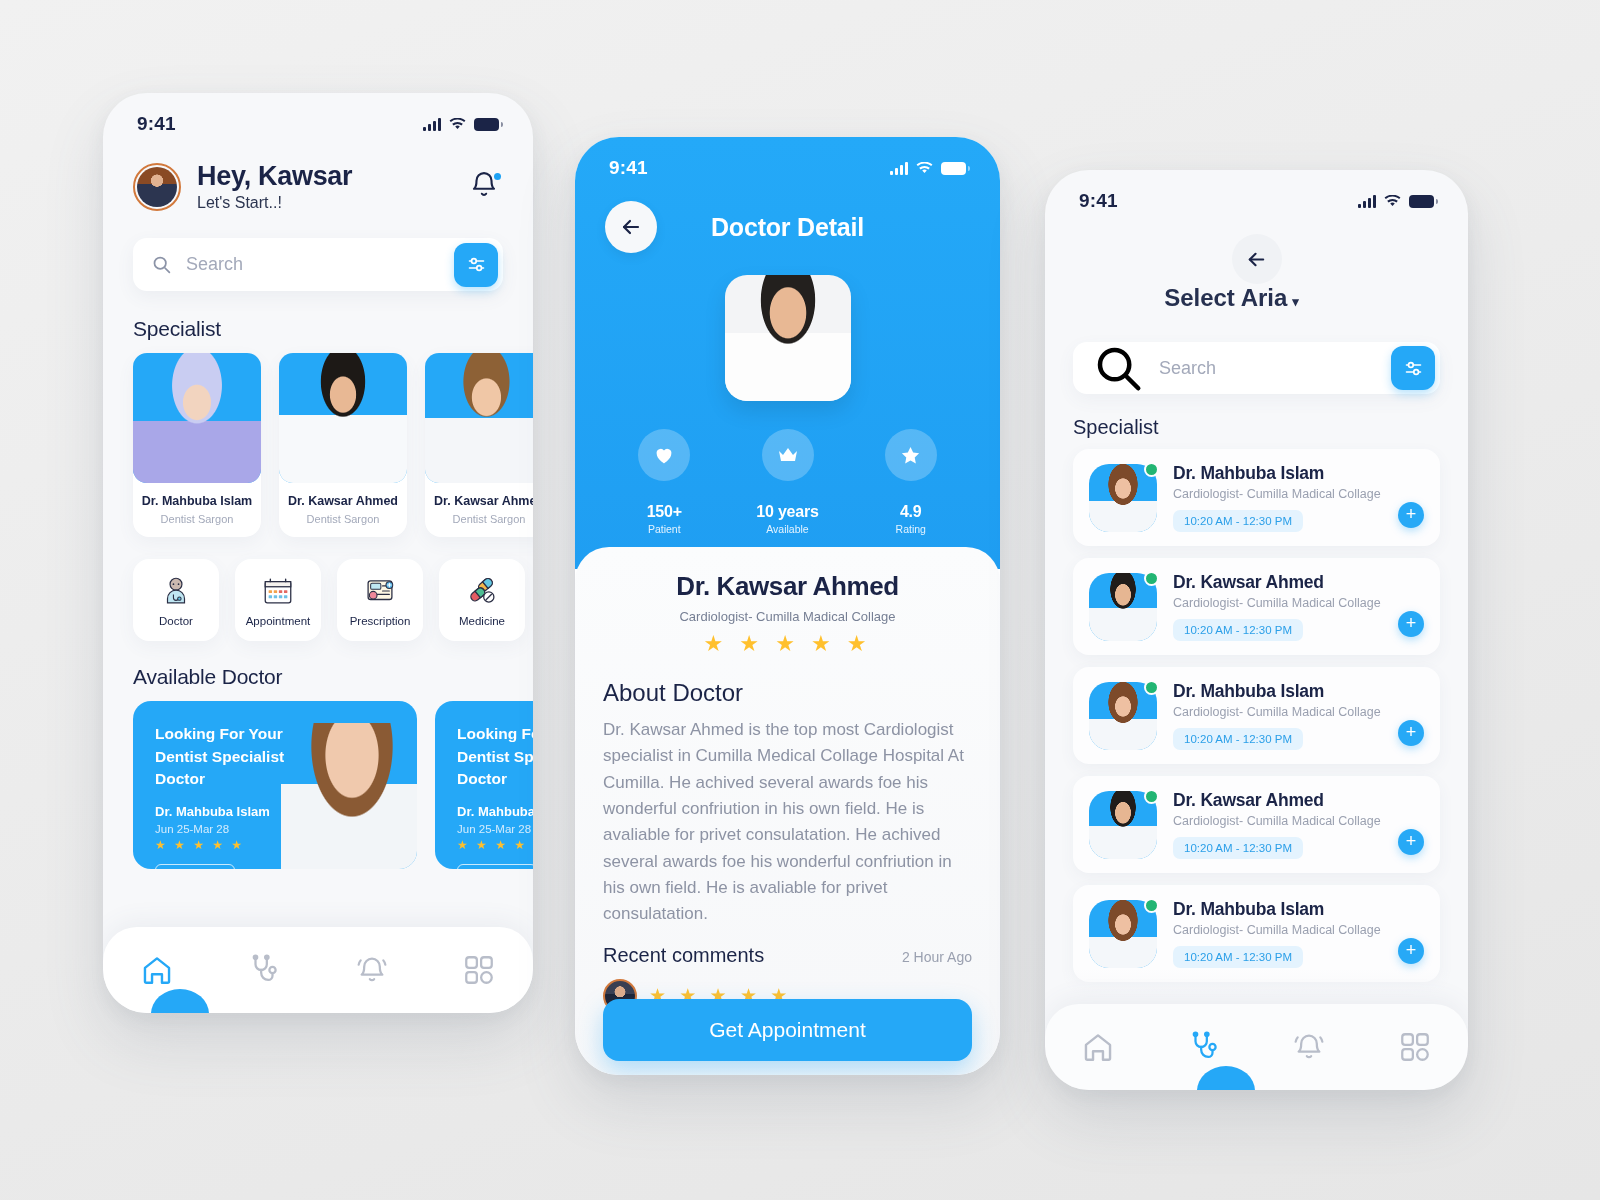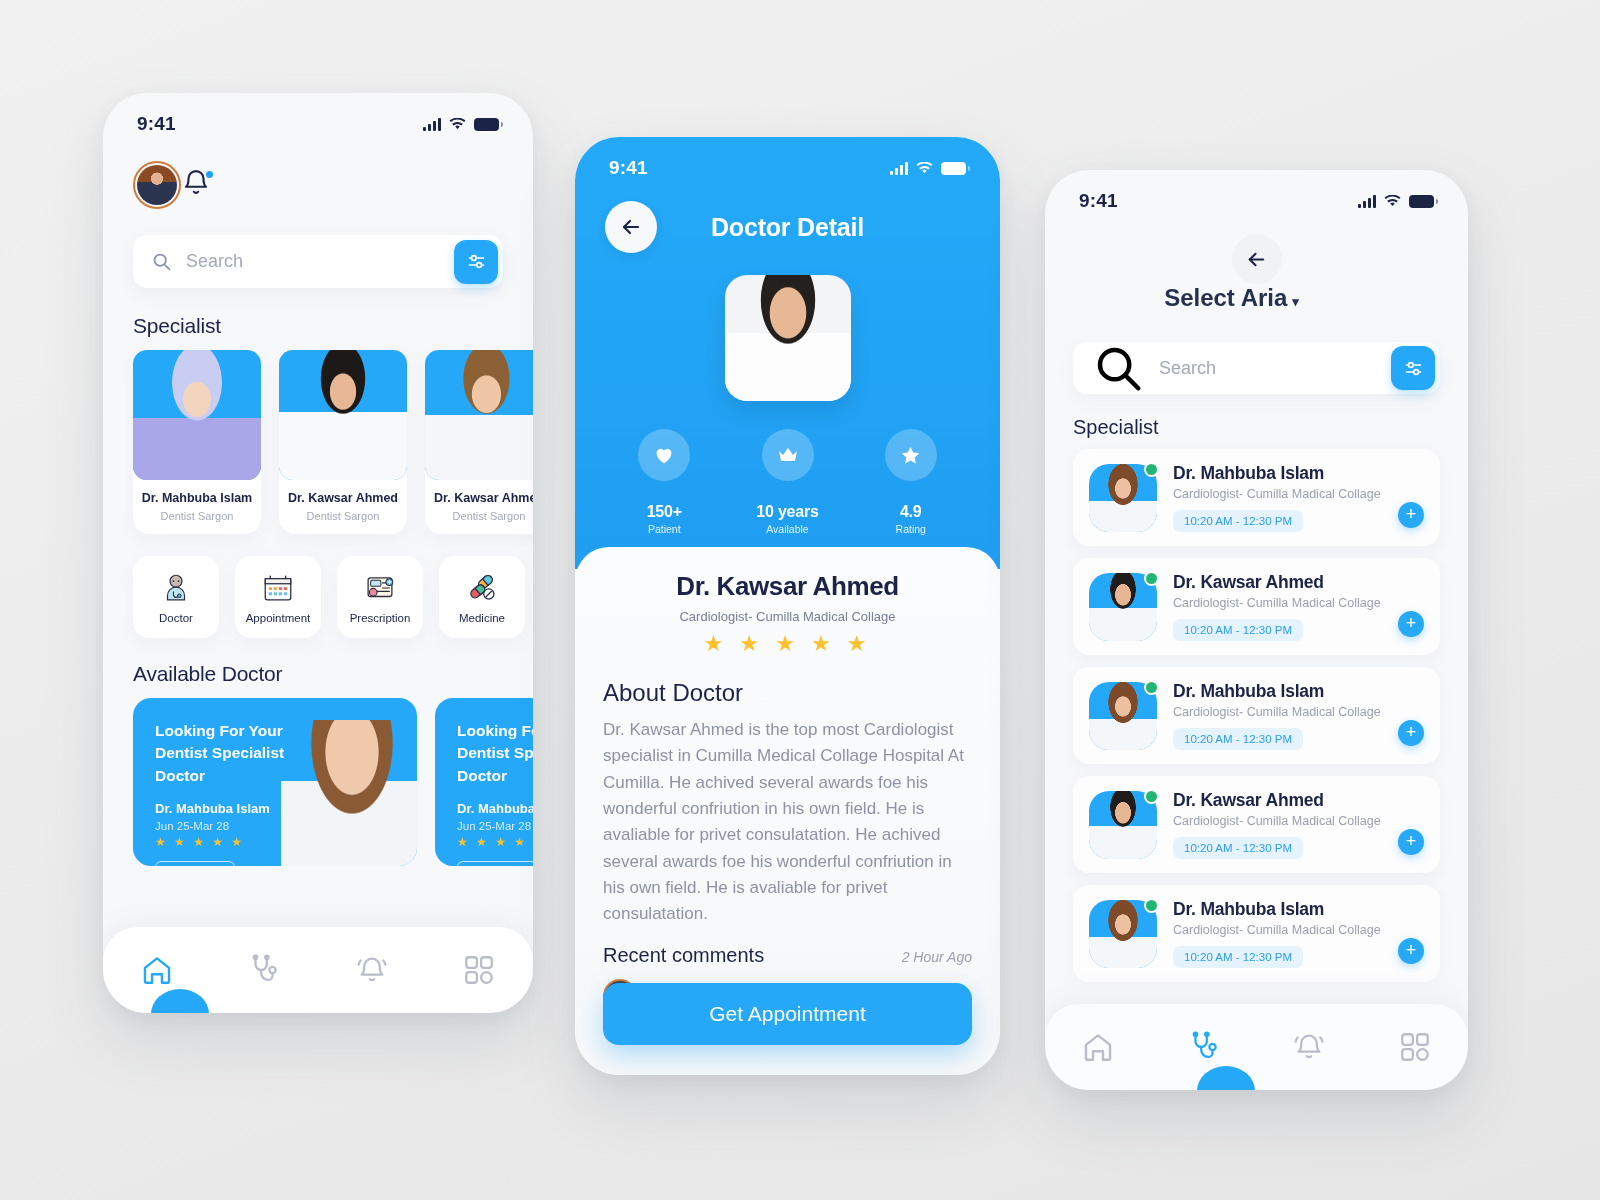--- a/index.html
+++ b/index.html
@@ -178,31 +178,31 @@
     border-radius:34px 34px 0 0; margin-top:-22px; position:relative;
     padding:24px 28px 0 28px; min-height:560px;
   }
   .doc-name{ font-size:26px;font-weight:700;color:#1b2447;text-align:center;letter-spacing:-.4px;}
   .doc-spec{ font-size:13px;color:#767f94;text-align:center;margin-top:7px;}
   .doc-stars{ text-align:center;color:#ffc02d;font-size:22px;letter-spacing:5px;margin-top:7px;}
   .about-h{ font-size:24px;font-weight:500;color:#1b2447;margin-top:22px;}
   .about-p{ font-size:17px;line-height:1.55;color:#8d93a4;margin-top:10px;}
   .rc-row{ display:flex;align-items:baseline;justify-content:space-between;margin-top:16px; }
   .rc-h{ font-size:20px;font-weight:500;color:#1b2447;}
-  .rc-t{ font-size:14px;color:#9aa0b0;font-style:italic;}
+  .rc-t{ font-size:14px;color:#9aa0b0;}
   .rc-body{ display:flex;align-items:center;gap:12px;margin-top:12px;}
   .rc-av{
     width:34px;height:34px;border-radius:50%;border:2px solid #d2793c;flex:0 0 auto;
     background:
       radial-gradient(circle at 50% 36%, #e0ad8b 0 22%, transparent 23%),
       linear-gradient(180deg,#3a3f52 0 44%, #1d2234 44% 100%);
   }
   .rc-stars{ color:#ffc02d;font-size:19px;letter-spacing:4px;}
   .cta{
-    position:absolute;left:28px;right:28px;bottom:62px;height:62px;border-radius:16px;
+    position:absolute;left:28px;right:28px;bottom:46px;height:62px;border-radius:16px;
     background:#25a8f7;color:#fff;font-size:21px;font-weight:500;
     display:flex;align-items:center;justify-content:center;border:0;
     font-family:"Liberation Sans",sans-serif;
     box-shadow:0 10px 24px rgba(37,168,247,.34);
   }
 
   
   .p3-nav{ display:flex;align-items:center;padding:22px 30px 0 30px;flex-direction:column; }
   .back-btn.soft{ background:#f0f2f5;box-shadow:none;width:50px;height:50px;}
   .p3-title{ flex:1 1 auto;text-align:center;font-size:24px;font-weight:700;color:#26304f;margin-right:50px;}
@@ -277,20 +277,24 @@
             <path d="M12 15.5l3.2-3.8a4.9 4.9 0 0 0-6.4 0L12 15.5zM12 8.2a8.6 8.6 0 0 1 5.6 2.1l1.9-2.2A11.5 11.5 0 0 0 12 5.3a11.5 11.5 0 0 0-7.5 2.8l1.9 2.2A8.6 8.6 0 0 1 12 8.2zM12 2.1c3.6 0 6.9 1.3 9.4 3.4L23.2 3.4A16.6 16.6 0 0 0 12 -0.6 16.6 16.6 0 0 0 .8 3.4l1.8 2.1A14.4 14.4 0 0 1 12 2.1z" fill="currentColor"></path>
           </svg>
         <span class="batt"></span>
       </span>
     </div>
 
     <div class="p1-head">
       <div class="avatar-ring">
           <div class="avatar-img"></div>
         </div>
+      <div class="greet">
+        <div class="hey">Hey, Kawsar</div>
+        <div class="sub">Let's Start..!</div>
+      </div>
       <div class="bell-btn">
         <svg viewBox="0 0 24 24" width="30" height="30" fill="none" stroke="#1b2447" stroke-width="1.7" stroke-linecap="round" stroke-linejoin="round">
           <path d="M18 8.5A6 6 0 1 0 6 8.5c0 5-2 6.5-2 6.5h16s-2-1.5-2-6.5"></path>
             <path d="M13.7 19a2 2 0 0 1-3.4 0"></path>
         </svg>
         <span class="bell-dot"></span>
       </div>
     </div>
 
     <div class="searchbar">

